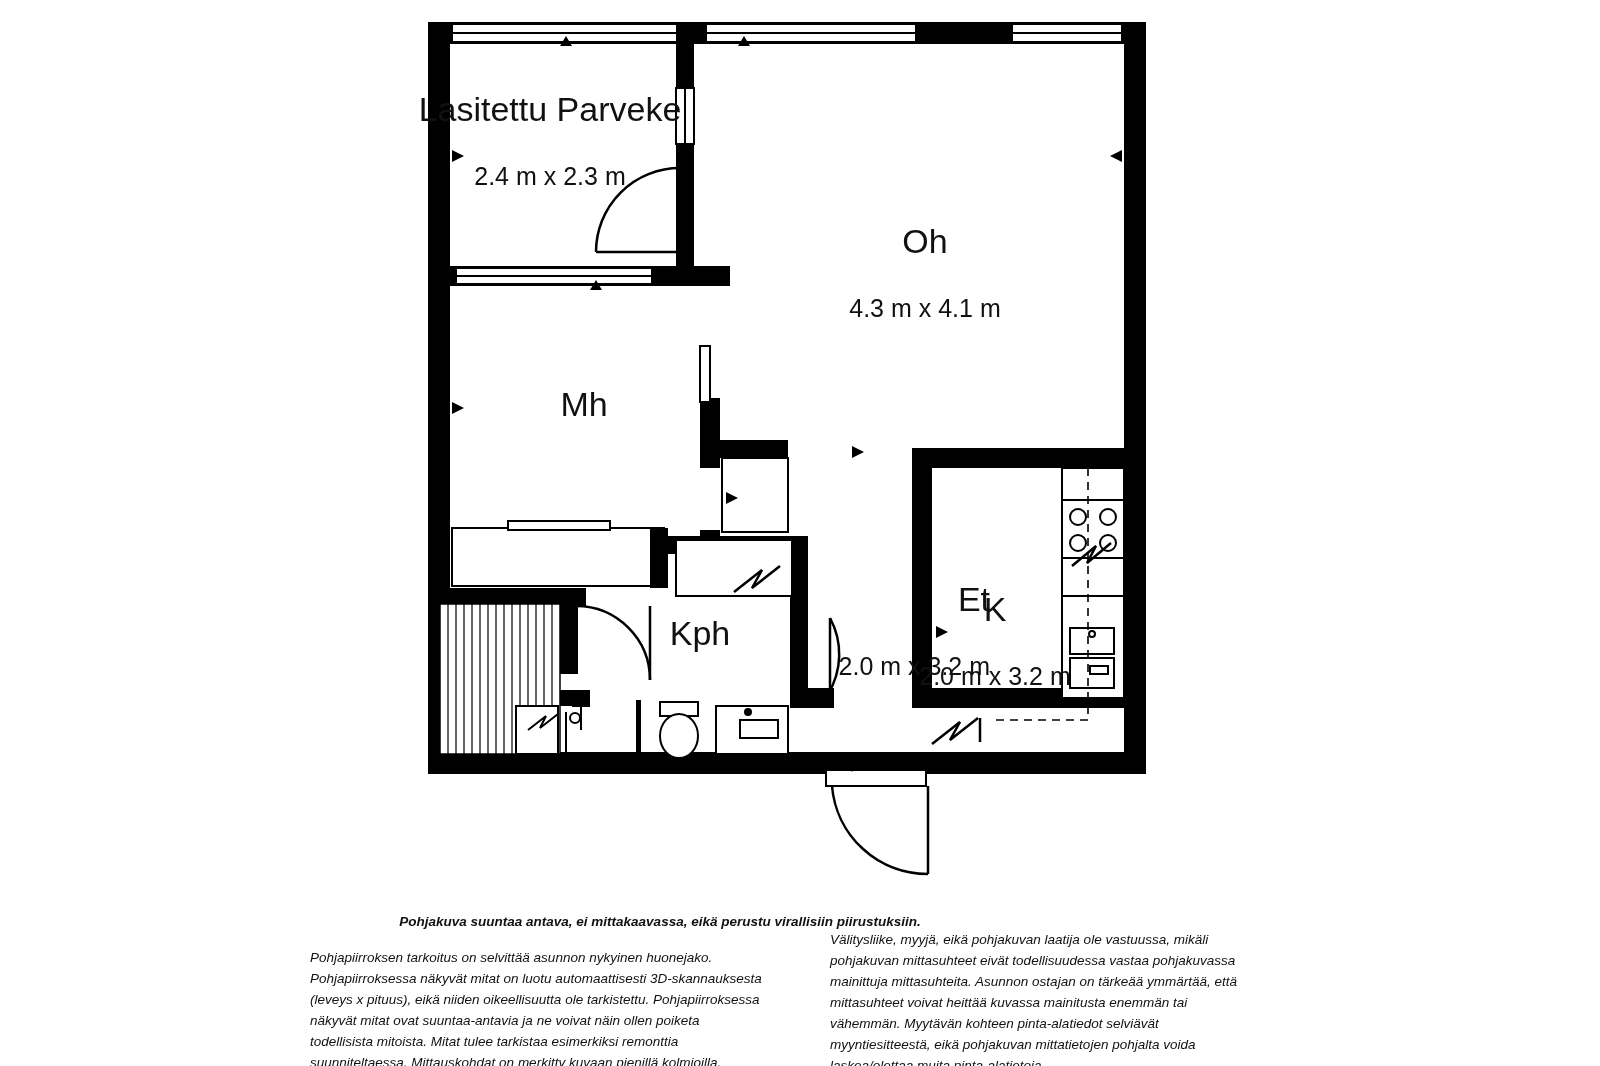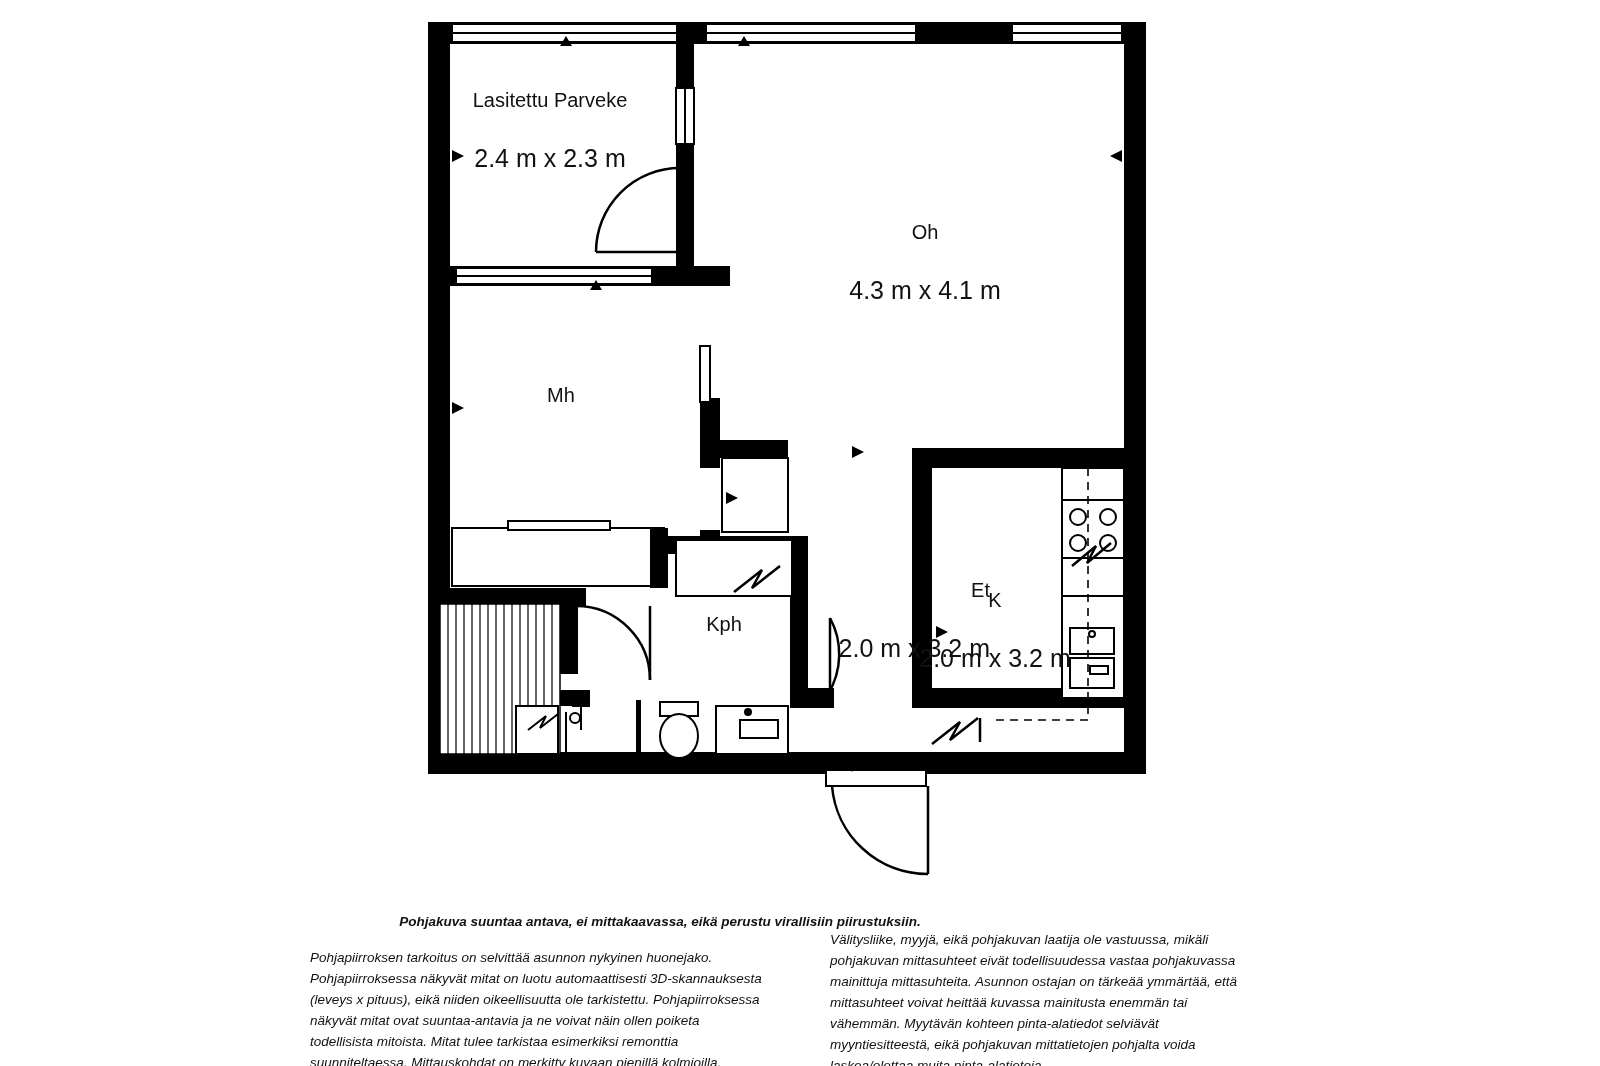--- a/index.html
+++ b/index.html
@@ -26,34 +26,34 @@
 
   .room-label {
     position: absolute;
     text-align: center;
     line-height: 1.28;
     color: #111111;
     pointer-events: none;
   }
   .room-label .name {
     display: block;
-    font-size: 20px;
+    font-size: 34px;
     font-weight: 400;
   }
   .room-label .dims {
     display: block;
     font-size: 25px;
     font-weight: 400;
     margin-top: 28px;
   }
 
   .lbl-parveke { left: 365px; top: 88px; width: 370px; }
   .lbl-oh      { left: 745px; top: 220px; width: 360px; }
-  .lbl-mh      { left: 376px; top: 383px; width: 370px; }
-  .lbl-kph     { left: 545px; top: 612px; width: 310px; padding-left: 24px; }
+  .lbl-mh      { left: 399px; top: 383px; width: 370px; }
+  .lbl-kph     { left: 545px; top: 612px; width: 310px; }
   .lbl-et      { left: 720px; top: 578px; width: 270px; text-align: right; }
   .lbl-k       { left: 880px; top: 588px; width: 230px; }
 
   .disclaimer {
     position: absolute;
     font-family: "Liberation Sans", sans-serif;
     font-style: italic;
     color: #111111;
     line-height: 1.55;
   }

